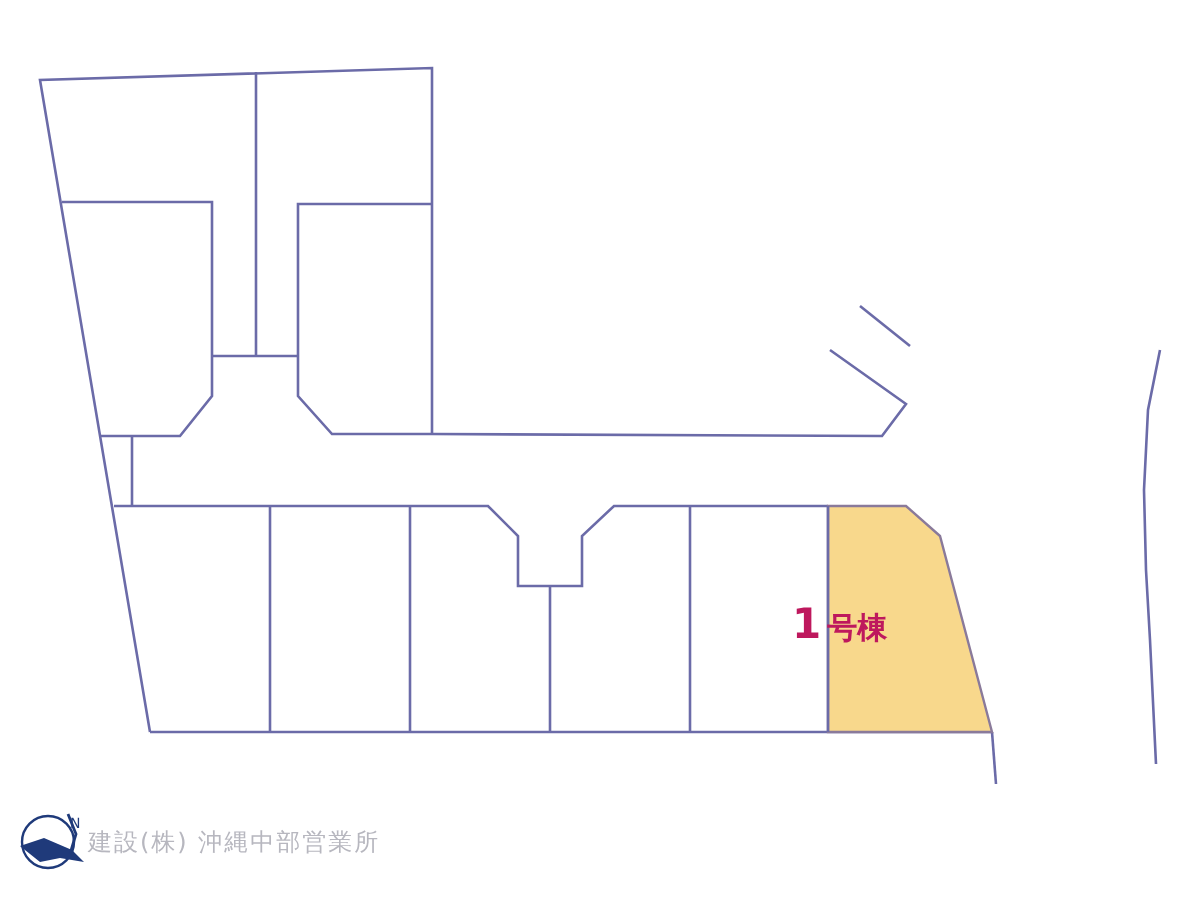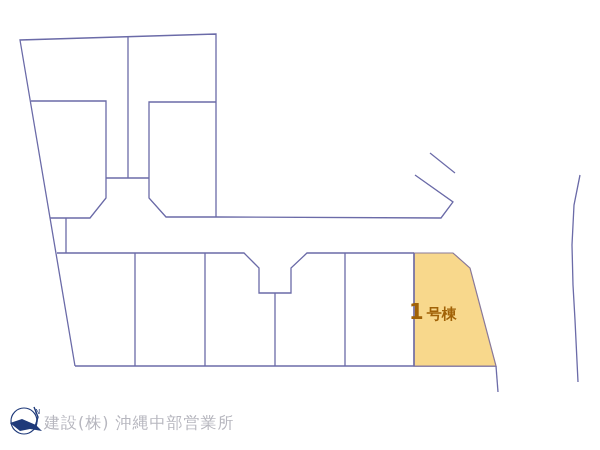--- a/index.html
+++ b/index.html
@@ -1,23 +1,23 @@
 <!DOCTYPE html>
 <html><head>
   <meta charset="utf-8">
   <style>
     html, body { margin: 0; padding: 0; background: #ffffff; }
     body { width: 600px; height: 450px; position: relative; overflow: hidden; font-family: "DejaVu Sans", sans-serif; }
     #plan { position: absolute; left: 0; top: 0; width: 600px; height: 450px; }
-    .lot-label { position: absolute; left: 409px; top: 300px; color: #a16207; font-family: "DejaVu Sans", sans-serif; font-weight: bold; white-space: nowrap; }
+    .lot-label { position: absolute; left: 396px; top: 300px; color: #be185d; font-family: "DejaVu Sans", sans-serif; font-weight: bold; white-space: nowrap; }
     .lot-label .num { font-size: 21px; }
     .lot-label .suffix { font-size: 15px; margin-left: 3px; }
     .footer { position: absolute; left: 8px; top: 405px; height: 32px; display: flex; align-items: center; }
     .logo { position: absolute; left: 0; top: 0; width: 44px; height: 32px; }
-    .company { position: absolute; left: 36px; top: 8px; font-size: 16px; color: #b7b7bf; letter-spacing: 1px; white-space: nowrap; font-family: "DejaVu Sans", sans-serif; text-align: center; }
+    .company { position: absolute; left: 36px; top: 8px; font-size: 12px; color: #b7b7bf; letter-spacing: 1px; white-space: nowrap; font-family: "DejaVu Sans", sans-serif; text-align: center; }
   </style>
 </head>
 <body>
 
 <svg id="plan" viewBox="0 0 600 450" xmlns="http://www.w3.org/2000/svg">
   <g fill="none" stroke="#6b6ba8" stroke-width="1.3" stroke-linejoin="miter">
 
     <polyline points="75,366 20,40 216,34 216,217"></polyline>
 
     <line x1="128" y1="36" x2="128" y2="178"></line>

